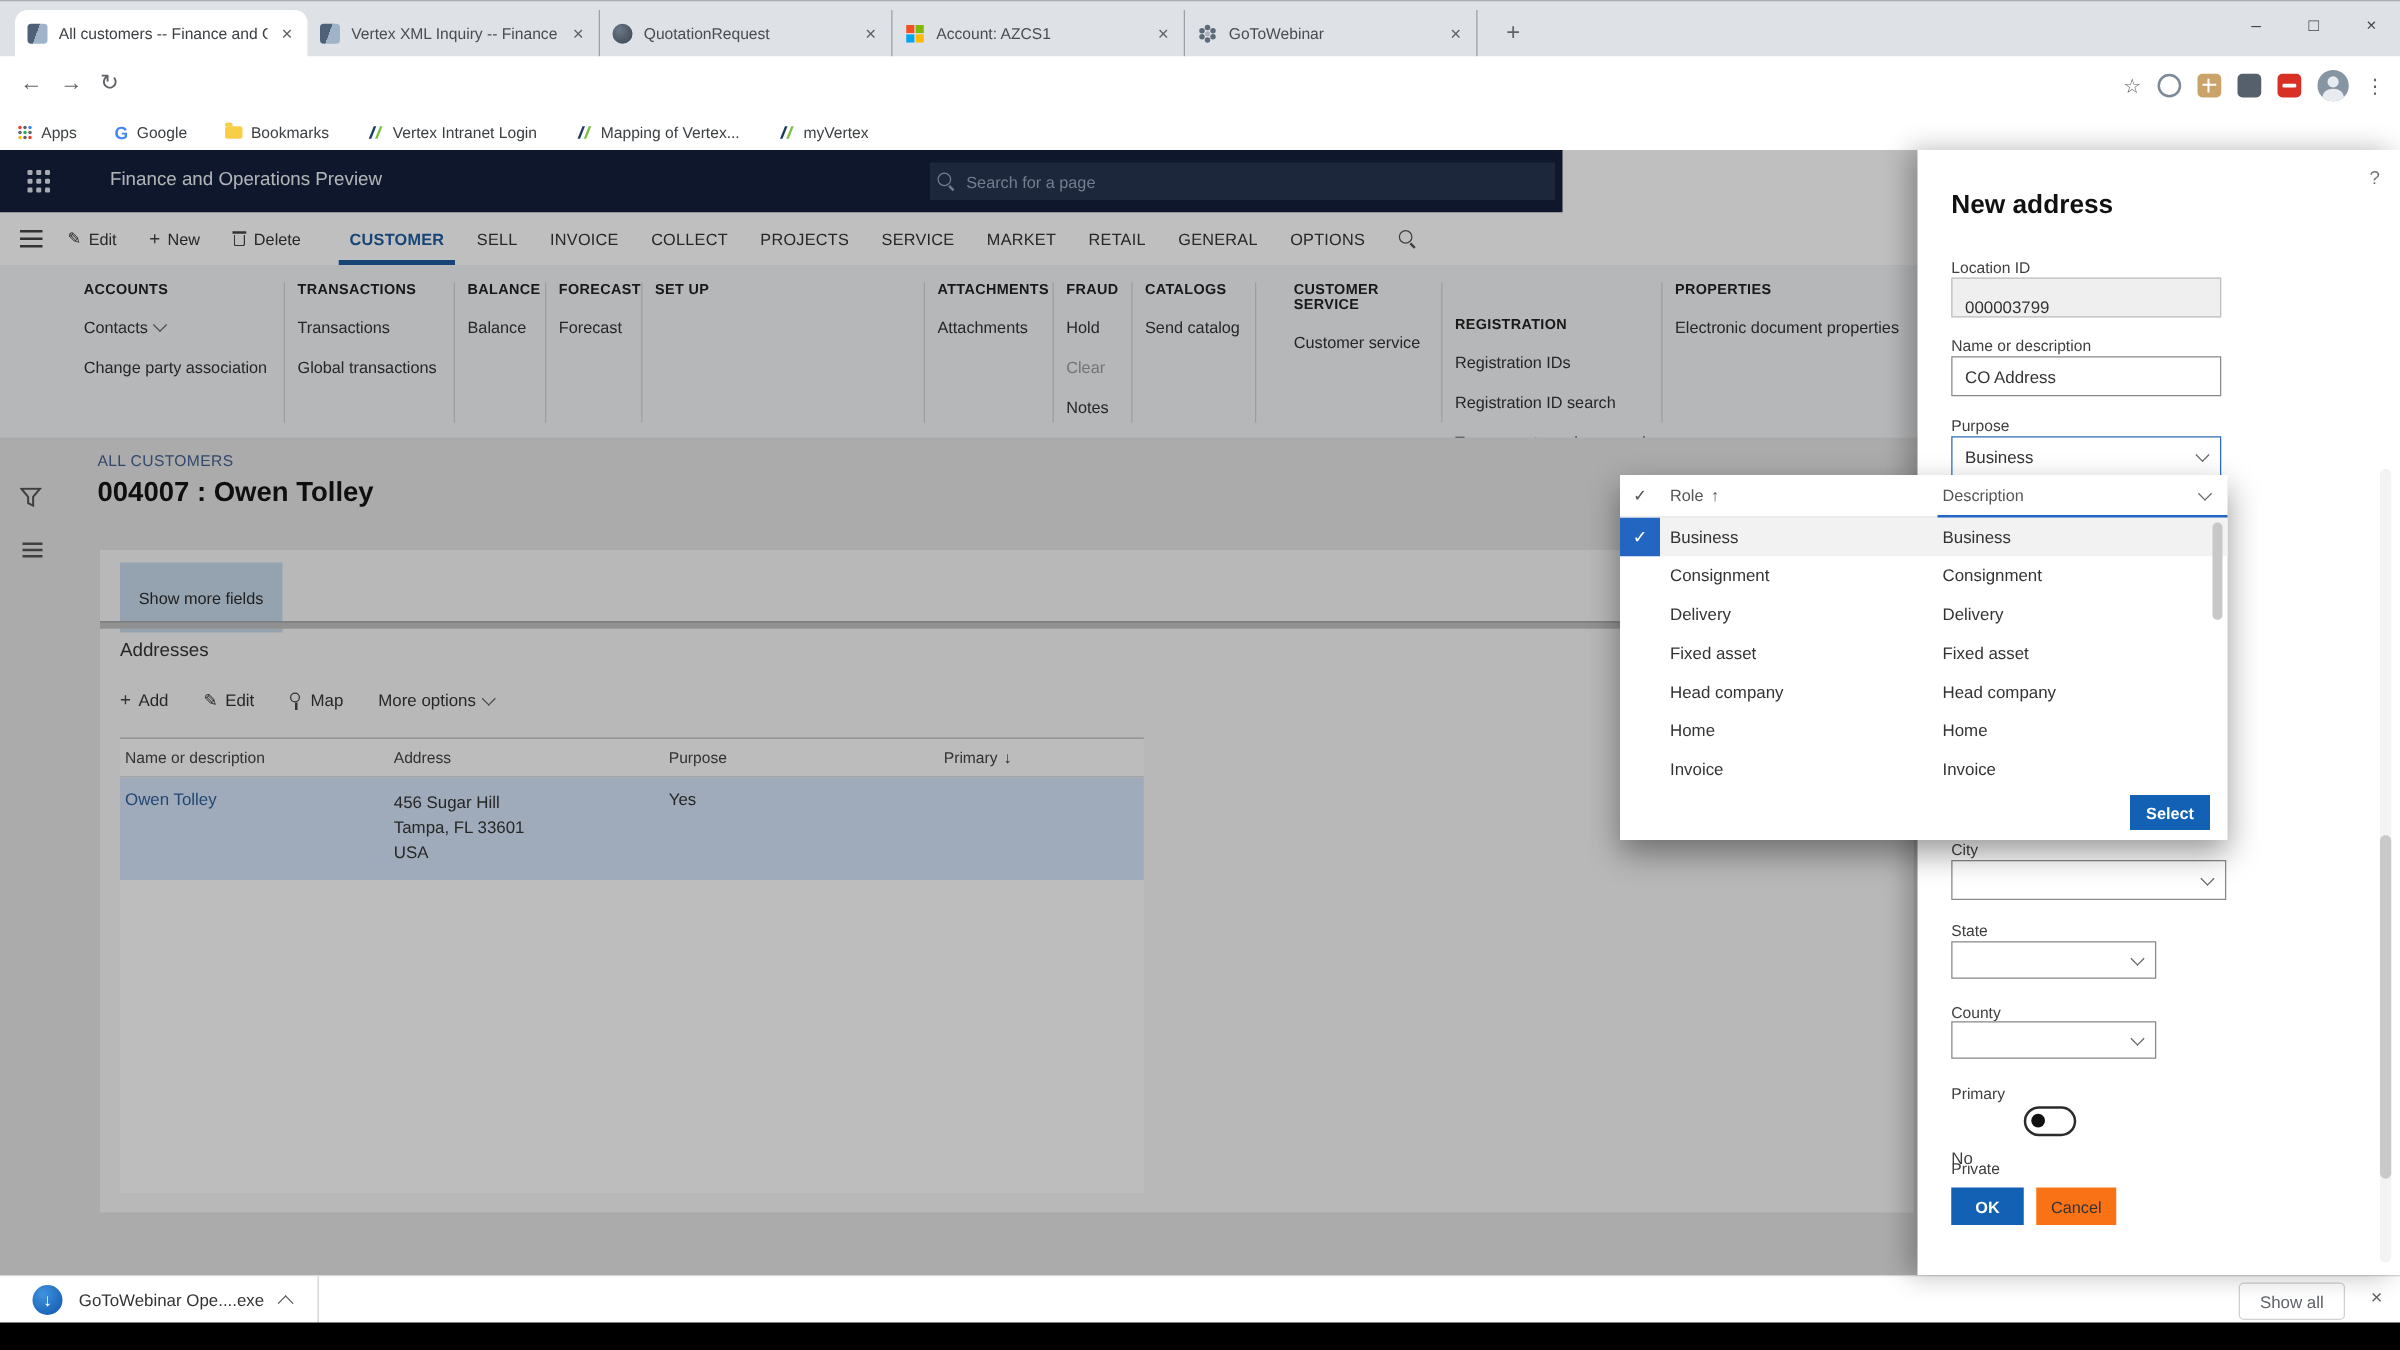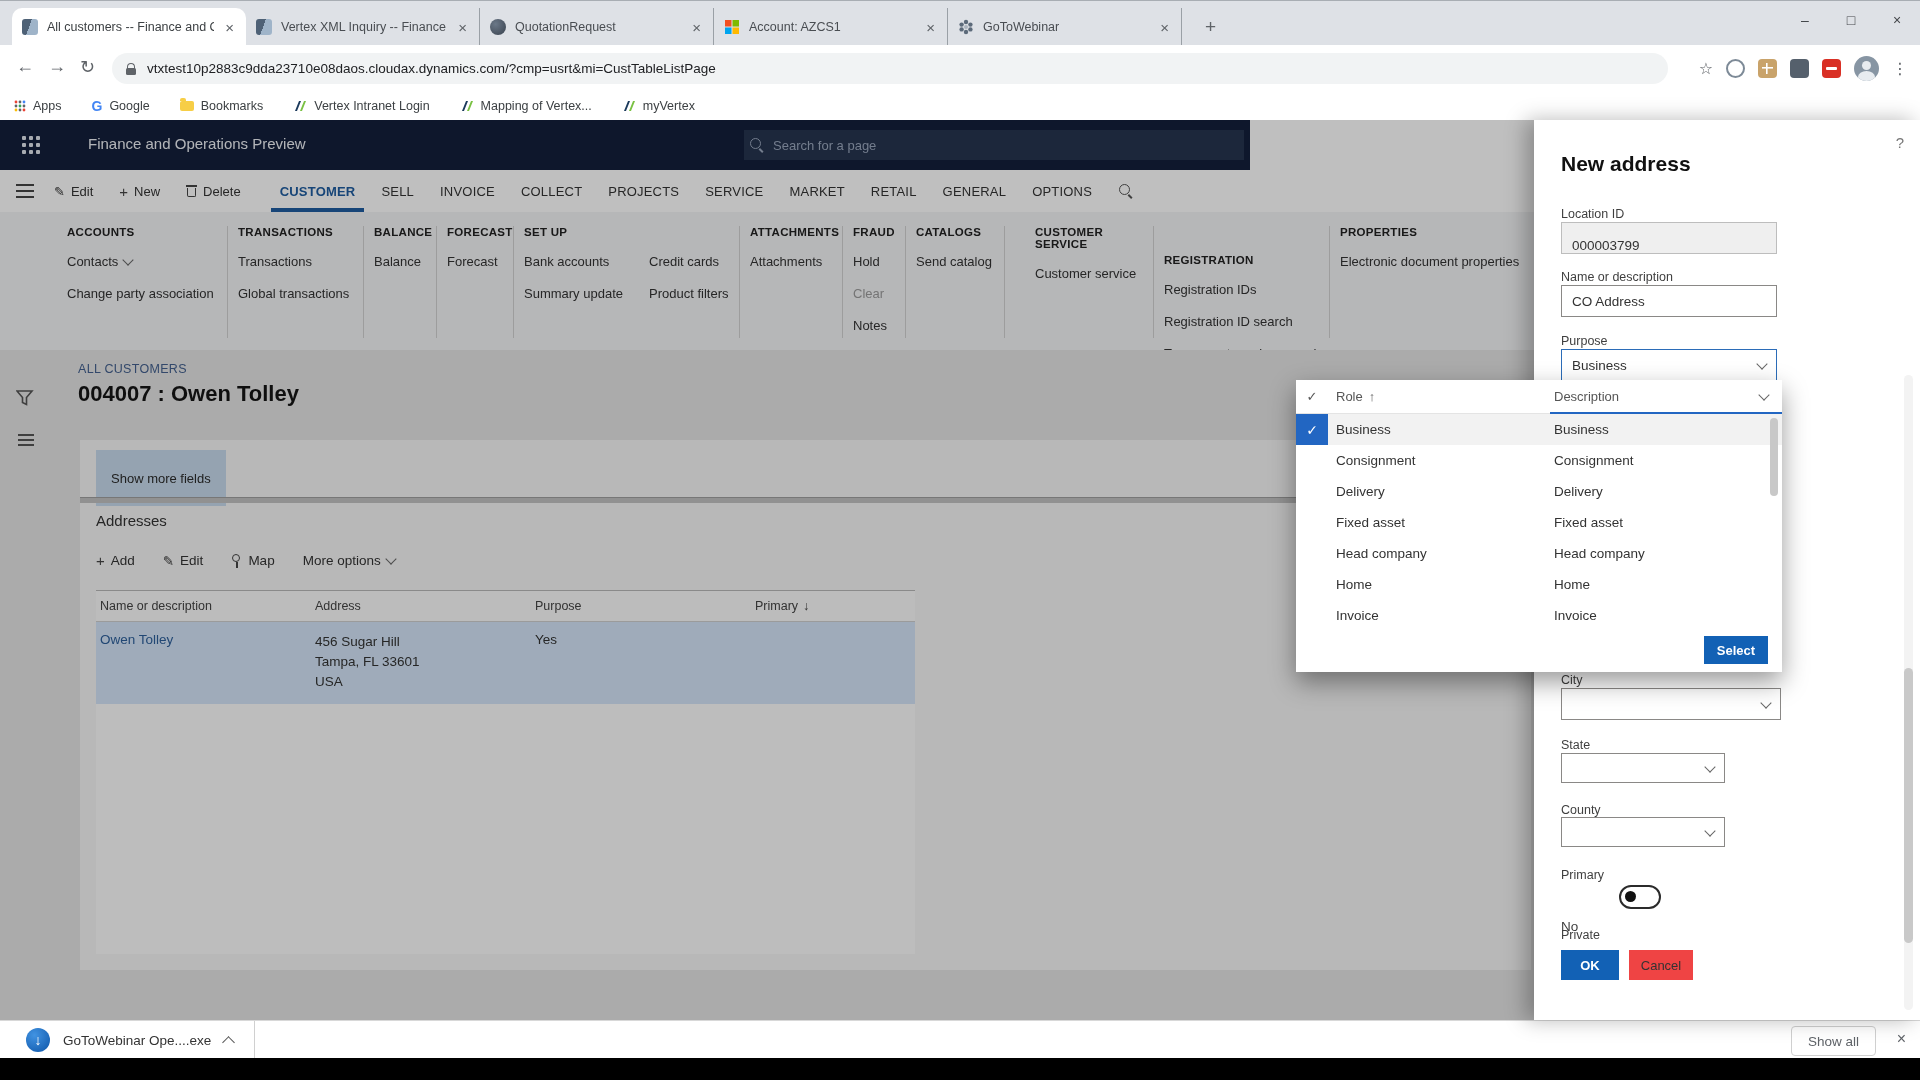--- a/index.html
+++ b/index.html
@@ -125,21 +125,21 @@
   .fld{position:absolute;left:27px;height:32px;box-sizing:border-box;display:flex;align-items:center;padding:0 10px;font-size:13.5px;color:#333;}
   .fld-ro{background:#efefef;border:1px solid #bdbdbd;width:216px;}
   .fld-txt{background:#fff;border:1px solid #8a8886;width:216px;}
   .combo{background:#fff;border:1px solid #8a8886;justify-content:space-between;}
   .combo.focus{border:1.5px solid #2b6cb8;}
   .combo .chev{margin-top:-2px;}
   .toggle{position:absolute;left:85px;width:38px;height:20px;border:2px solid #2b2b2b;border-radius:12px;}
   .toggle i{position:absolute;left:4px;top:3.5px;width:11px;height:11px;background:#111;border-radius:50%;}
   .btn{display:flex;align-items:center;justify-content:center;font-size:13px;box-sizing:border-box;}
   .btn-primary{background:#1261b5;color:#fff;font-weight:bold;}
-  .btn-light{background:#ef4444;color:#333;}
+  .btn-light{background:#f97316;color:#333;}
   .ok-btn{position:absolute;left:27px;top:830px;width:58px;height:30px;}
   .cancel-btn{position:absolute;left:95px;top:830px;width:64px;height:30px;}
   .panel-scroll{position:absolute;right:7px;top:255px;width:9px;height:635px;background:#f3f3f3;border-radius:5px;}
   .panel-thumb{position:absolute;right:7px;top:548px;width:9px;height:275px;background:#c9c9c9;border-radius:5px;}
 
   
   .flyout{position:absolute;left:1296px;top:380px;width:486px;height:292px;background:#fff;z-index:20;box-shadow:0 10px 24px rgba(0,0,0,.4);}
   .dd-head{position:relative;height:33px;display:flex;align-items:center;font-size:13px;color:#555;border-bottom:1px solid #e4e4e4;}
   .dd-head::after{content:"";position:absolute;left:254px;right:0;bottom:-1px;height:2px;background:#2266c2;}
   .dd-chkcol{width:32px;text-align:center;flex:none;}
@@ -221,24 +221,20 @@
       <span>–</span>
       <span>□</span>
       <span>×</span>
     </div>
   </div>
 
   <div class="navbar">
     <span class="nav-btn" style="left:16px;">←</span>
     <span class="nav-btn" style="left:48px;">→</span>
     <span class="nav-btn" style="left:80px;">↻</span>
-    <div class="omnibox">
-      <span class="lock"></span>
-      <span class="url">vtxtest10p2883c9dda23710e08daos.cloudax.dynamics.com/?cmp=usrt&amp;mi=CustTableListPage</span>
-    </div>
     <div class="nav-right">
       <span class="glyph-btn">☆</span>
       <span class="ext ext-ring"></span>
       <span class="ext ext-grid"></span>
       <span class="ext ext-dark"></span>
       <span class="ext ext-pdf"></span>
       <span class="avatar"></span>
       <span class="glyph-btn">⋮</span>
     </div>
   </div>
@@ -372,30 +368,20 @@
       <div class="rg-title">FORECAST</div>
       <div class="rg-cols">
           <div class="rg-col">
         <span class="rg-item">Forecast</span>
       </div>
         </div>
     </div>
     <div class="rdiv"></div>
     <div class="rg" style="width:205px;">
       <div class="rg-title">SET UP</div>
-      <div class="rg-cols">
-        <div class="rg-col">
-          <span class="rg-item">Bank accounts</span>
-          <span class="rg-item">Summary update</span>
-        </div>
-        <div class="rg-col">
-          <span class="rg-item">Credit cards</span>
-          <span class="rg-item">Product filters</span>
-        </div>
-      </div>
     </div>
     <div class="rdiv"></div>
     <div class="rg" style="width:82px;">
       <div class="rg-title">ATTACHMENTS</div>
       <div class="rg-cols">
           <div class="rg-col">
         <span class="rg-item">Attachments</span>
       </div>
         </div>
     </div>

